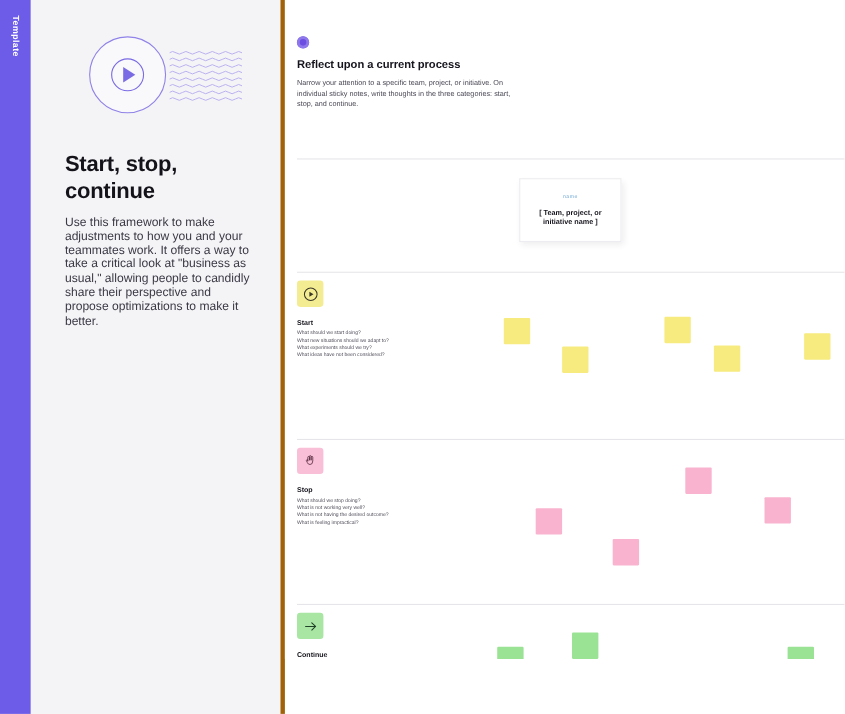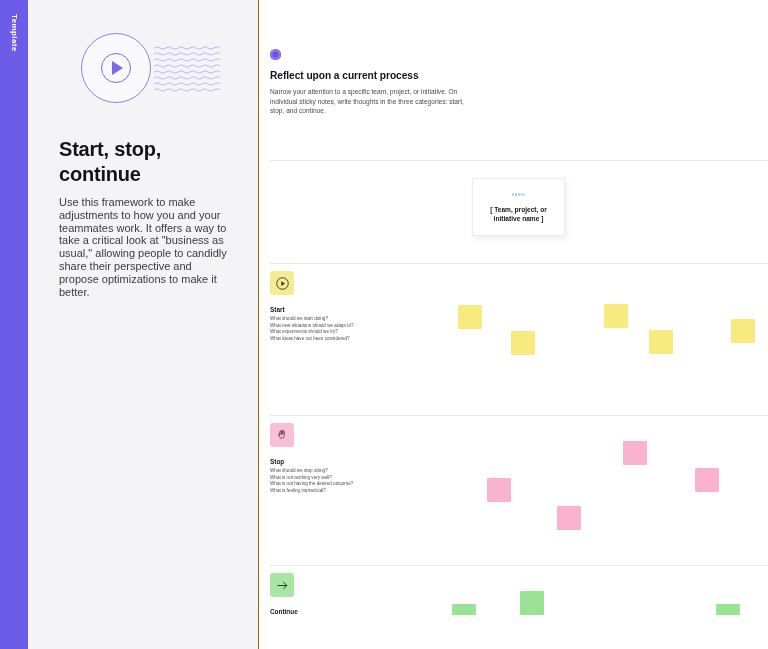--- a/index.html
+++ b/index.html
@@ -42,21 +42,21 @@
     letter-spacing: 0.4px;
     white-space: nowrap;
   }
 
   
   .left-panel {
     width: 231px;
     flex: 0 0 231px;
     height: 649px;
     background: #F4F4F6;
-    border-right: 1px solid #a16207;
+    border-right: 4px solid #a16207;
     position: relative;
     padding: 0 31px;
   }
 
   .logo-wrap {
     position: absolute;
     top: 33px;
     left: 31px;
     width: 170px;
     height: 72px;
@@ -121,21 +121,20 @@
     color: #3A3945;
   }
 
   
   .main {
     flex: 1 1 auto;
     position: relative;
     height: 599px;
     background: #ffffff;
     overflow: hidden;
-    margin-top: 16px;
   }
 
   .step-badge {
     position: absolute;
     left: 11px;
     top: 33px;
     width: 11px;
     height: 11px;
     border-radius: 50%;
     background: #6C4FE0;

